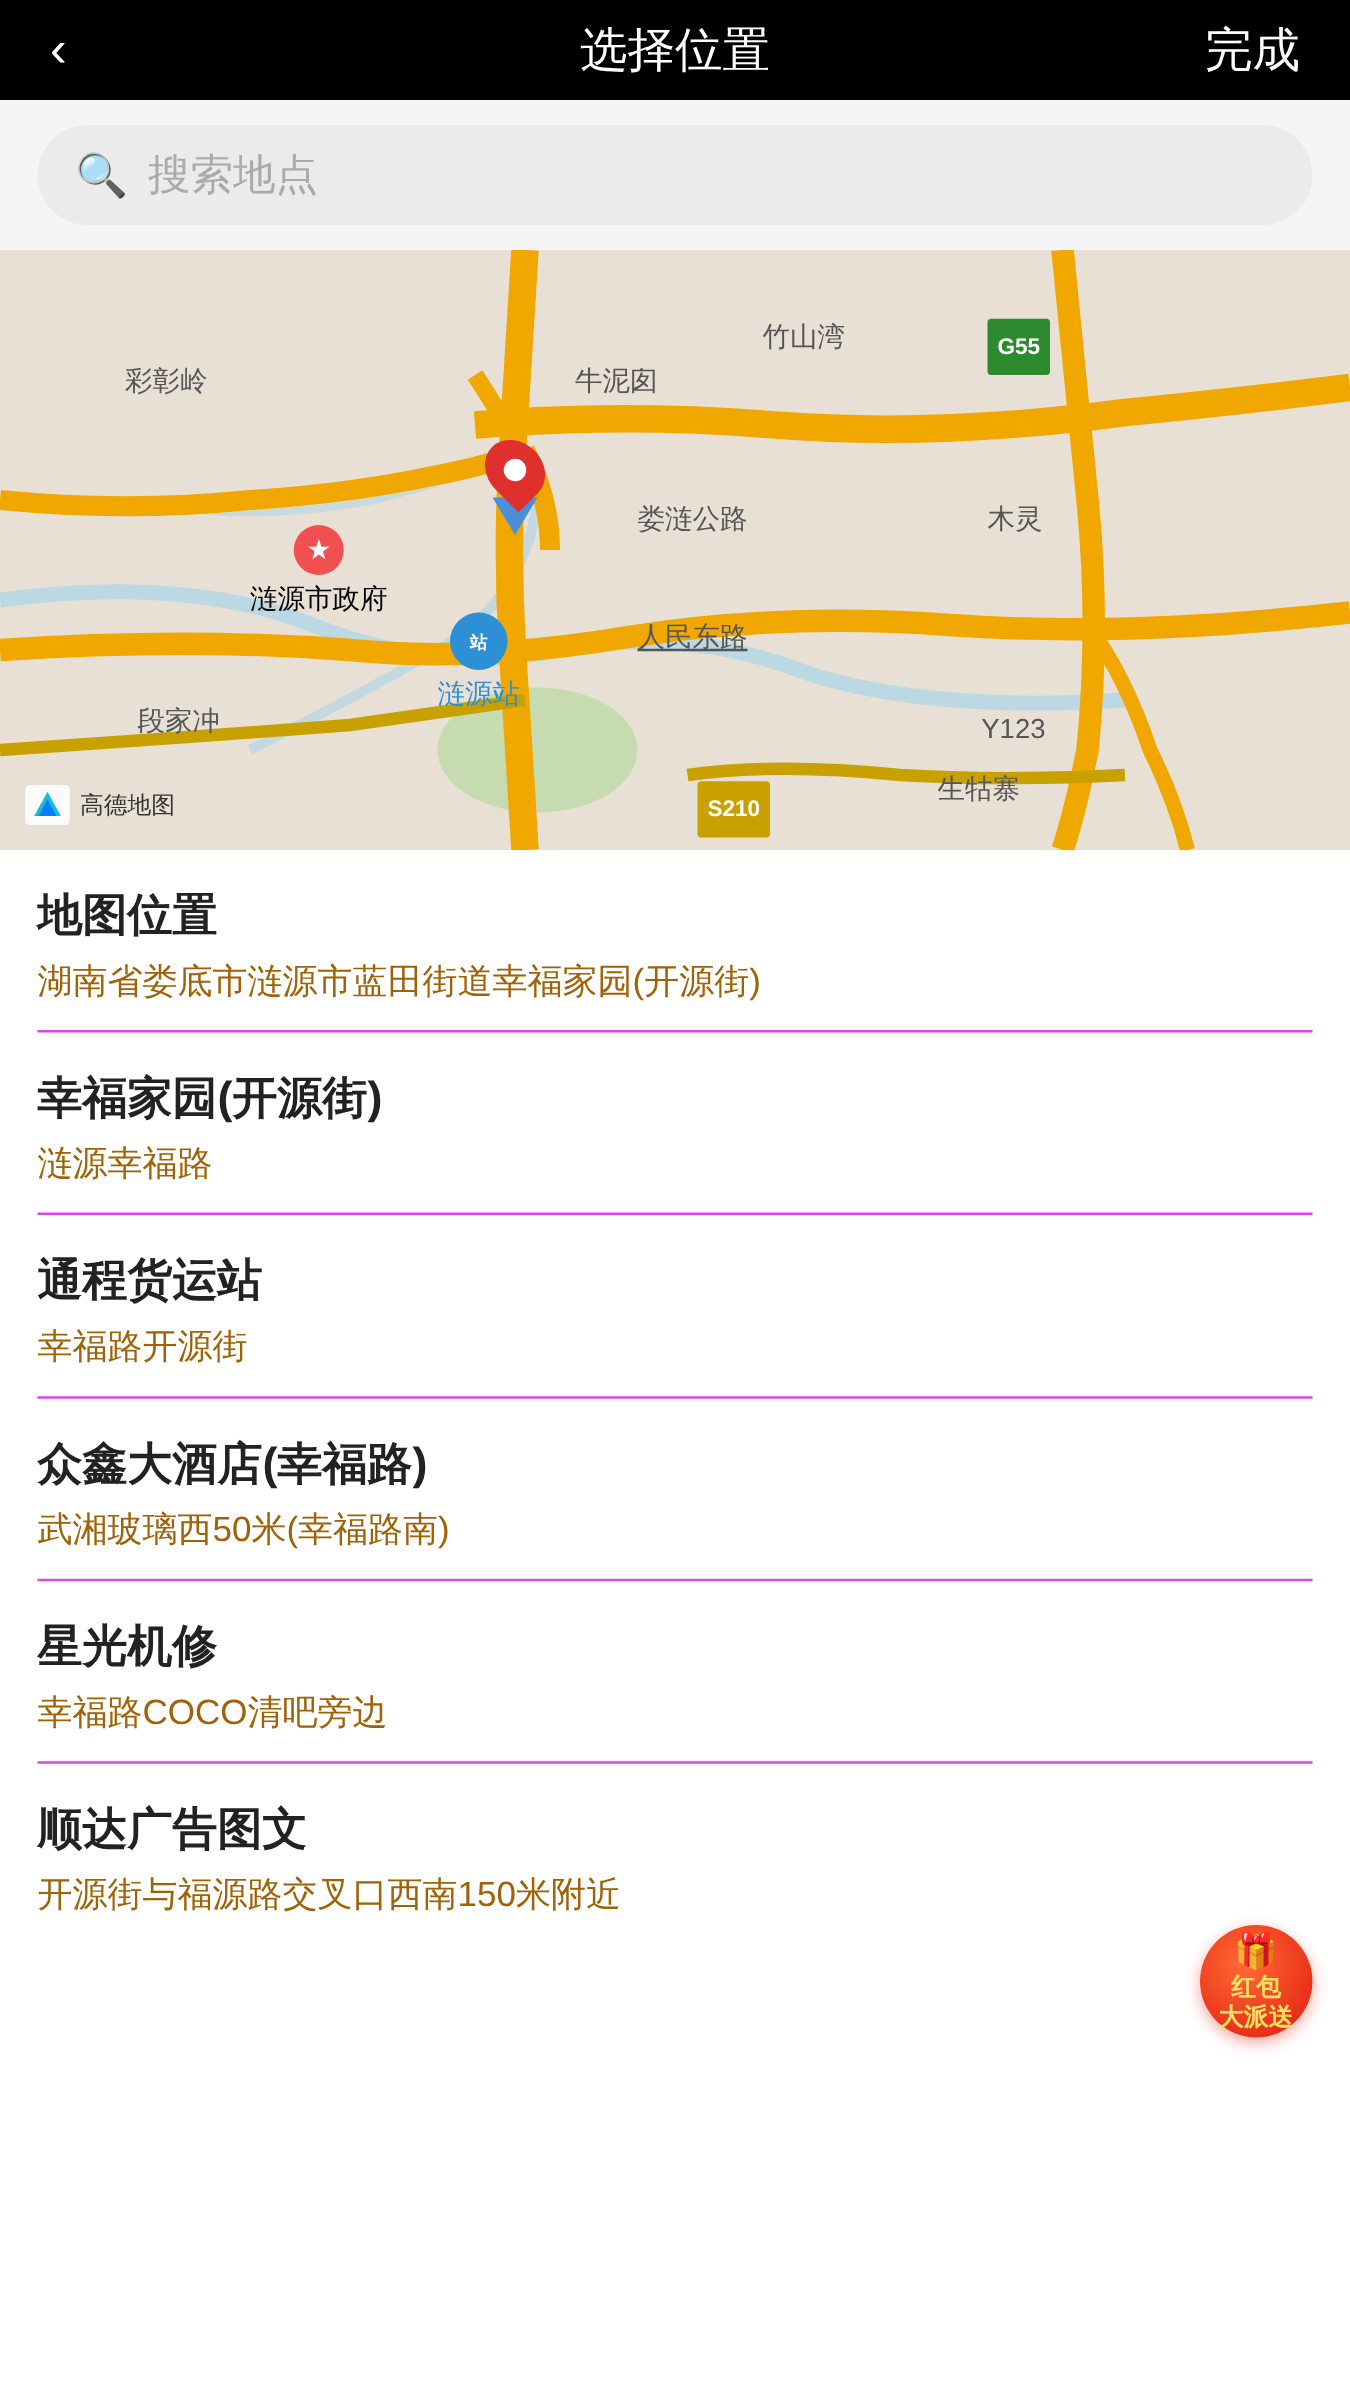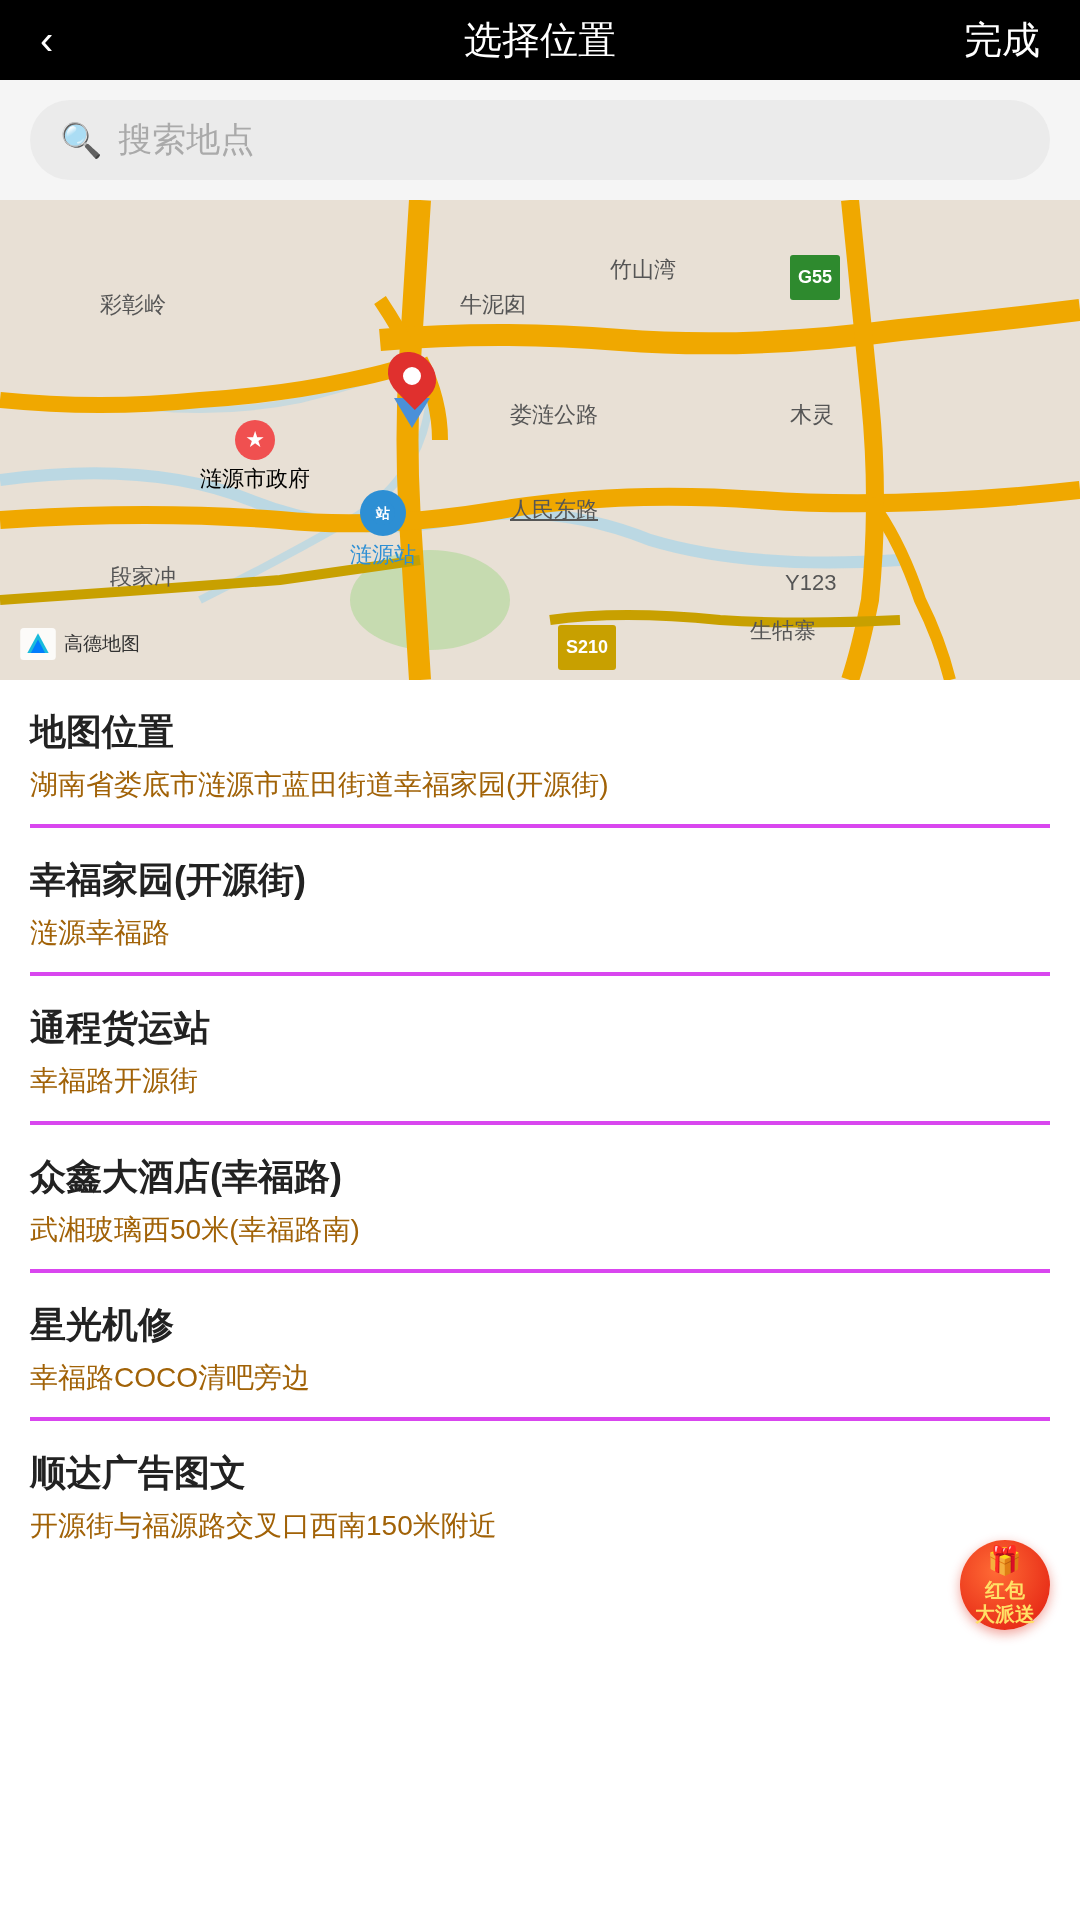--- a/index.html
+++ b/index.html
@@ -207,21 +207,21 @@
     .road-badge.yellow { background: #c8a000; }
 
     
     .location-list {
       background: #fff;
       padding: 0 30px;
     }
 
     .location-section {
       padding: 28px 0 20px;
-      border-bottom: 4px solid #d946ef;
+      border-bottom: 2px solid #d946ef;
     }
     .location-section:last-child {
       border-bottom: none;
     }
 
     .location-main-title {
       font-size: 36px;
       color: #222;
       font-weight: 600;
       margin-bottom: 8px;

